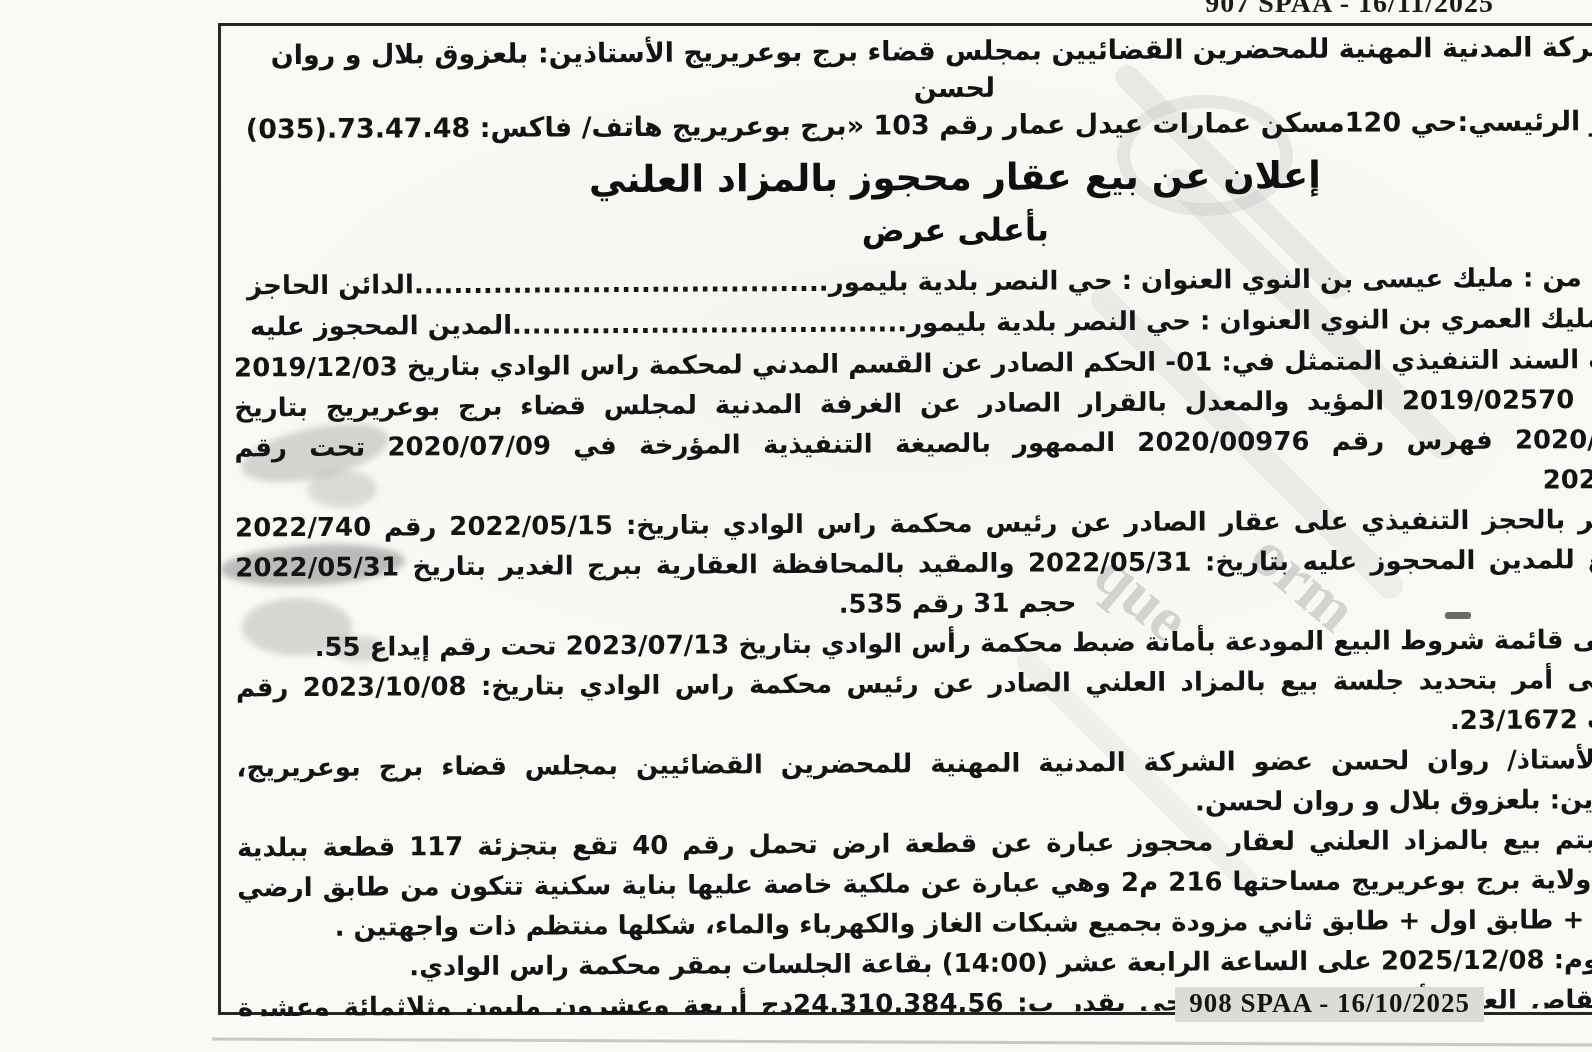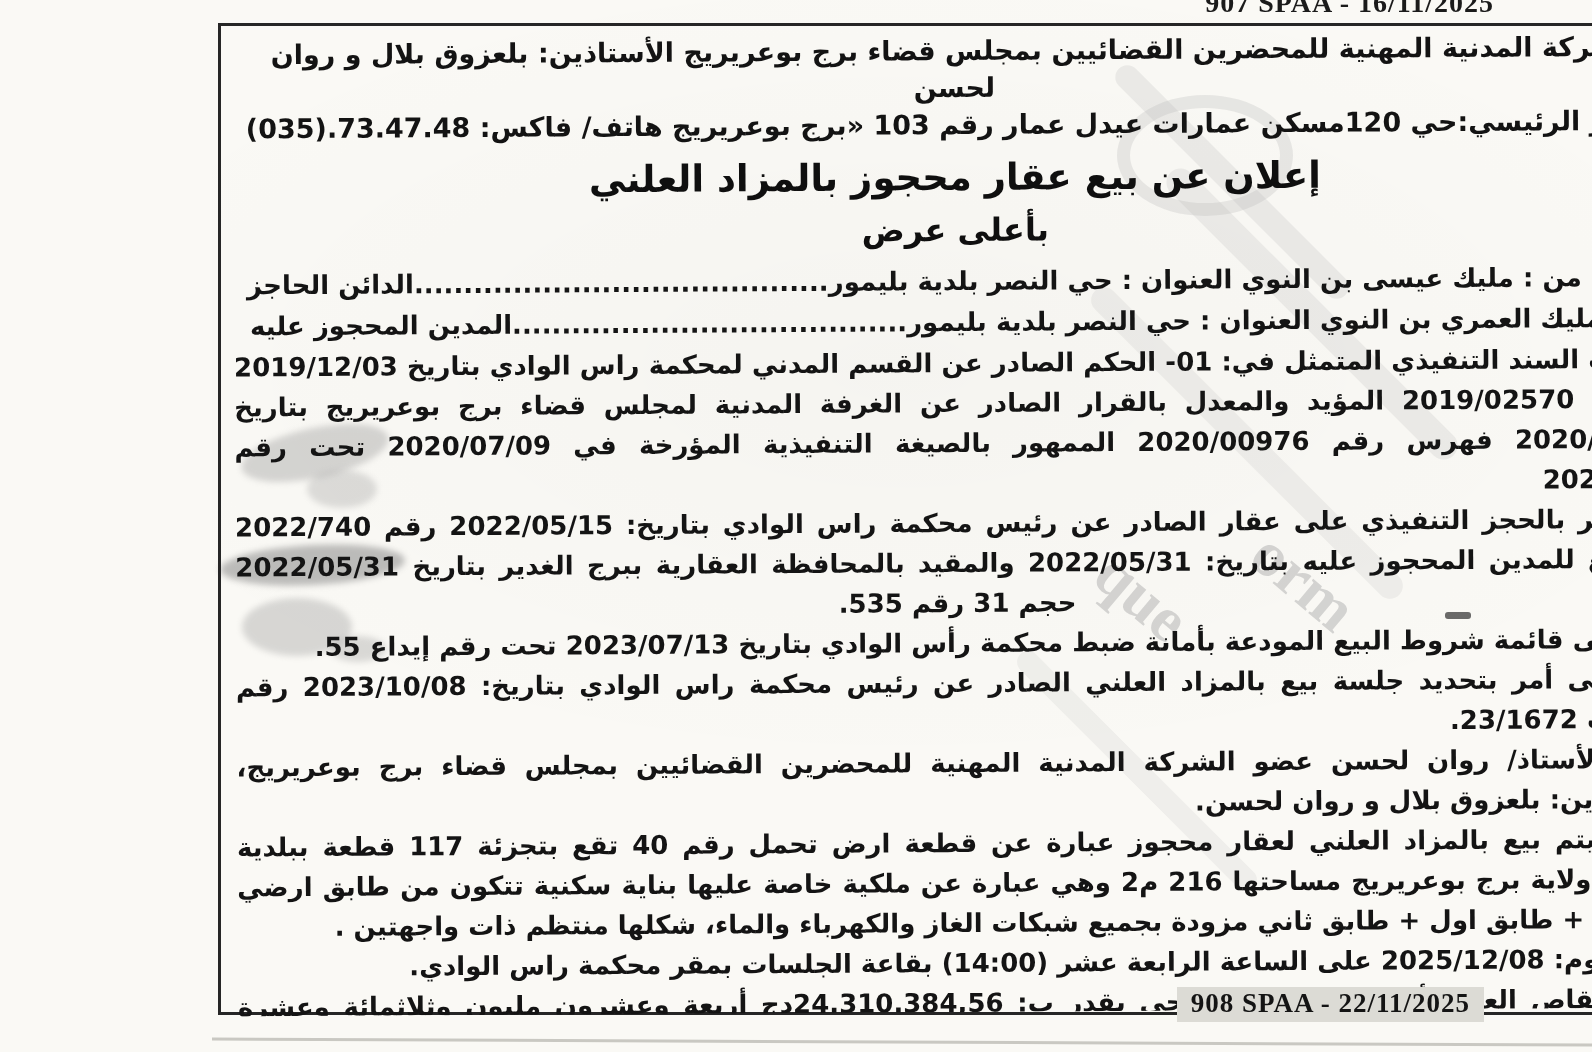--- a/index.html
+++ b/index.html
@@ -128,17 +128,17 @@
       <p class="body">بناء على قائمة شروط البيع المودعة بأمانة ضبط محكمة رأس الوادي بتاريخ 2023/07/13 تحت رقم إيداع 55.</p>
       <p class="body">بناء على أمر بتحديد جلسة بيع بالمزاد العلني الصادر عن رئيس محكمة راس الوادي بتاريخ: 2023/10/08 رقم الترتيب 23/1672.</p>
       <p class="body">يعلن الأستاذ/ روان لحسن عضو الشركة المدنية المهنية للمحضرين القضائيين بمجلس قضاء برج بوعريريج، الأستاذين: بلعزوق بلال و روان لحسن.</p>
       <p class="body center-last">بأنه سيتم بيع بالمزاد العلني لعقار محجوز عبارة عن قطعة ارض تحمل رقم 40 تقع بتجزئة 117 قطعة  ببلدية بليمور ولاية برج بوعريريج مساحتها 216 م2 وهي عبارة عن ملكية خاصة عليها بناية سكنية تتكون من طابق ارضي + طابق اول + طابق ثاني مزودة بجميع شبكات الغاز والكهرباء والماء، شكلها منتظم ذات واجهتين .</p>
       <p class="body">وذلك يوم: 2025/12/08 على الساعة الرابعة عشر (14:00) بقاعة الجلسات بمقر محكمة راس الوادي.</p>
       <p class="body">وبعد إنقاص العشر أصبح السعر الافتتاحي يقدر ب: 24.310.384,56دج أربعة وعشرون مليون وثلاثمائة وعشرة آلاف وثلاثمائة وأربعة وثمانون دينار وستة وخمسون سنتيم. وهو الآن بأعلى عرض.</p>
 
     </div>
   </div>
 
-  <div class="bottom-ref">908 SPAA - 22/11/2025</div>
+  <div class="bottom-ref">908 SPAA - 16/10/2025</div>
 
   <div class="bottom-rule"></div>
 
 </div>
 
 </body></html>

